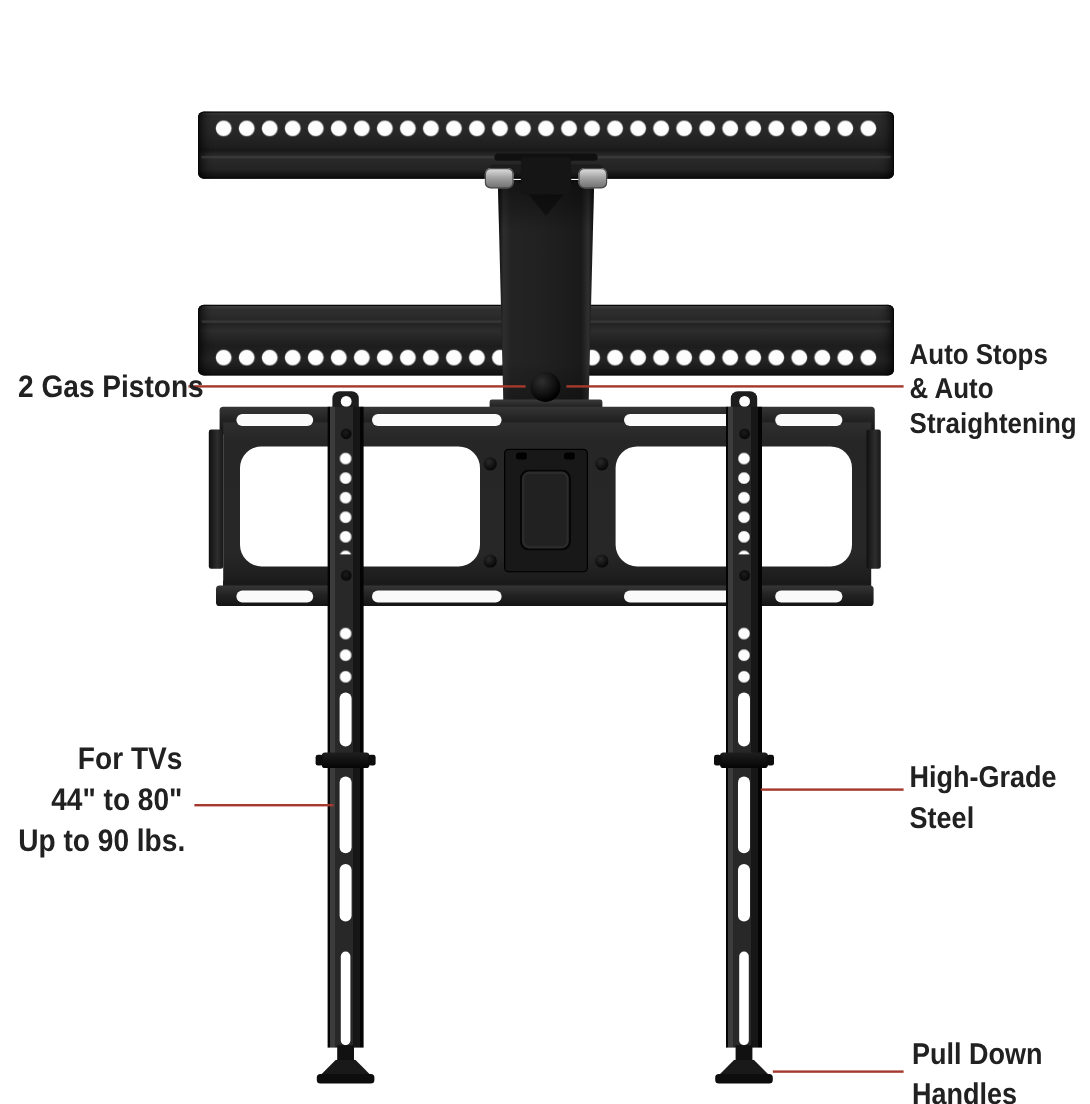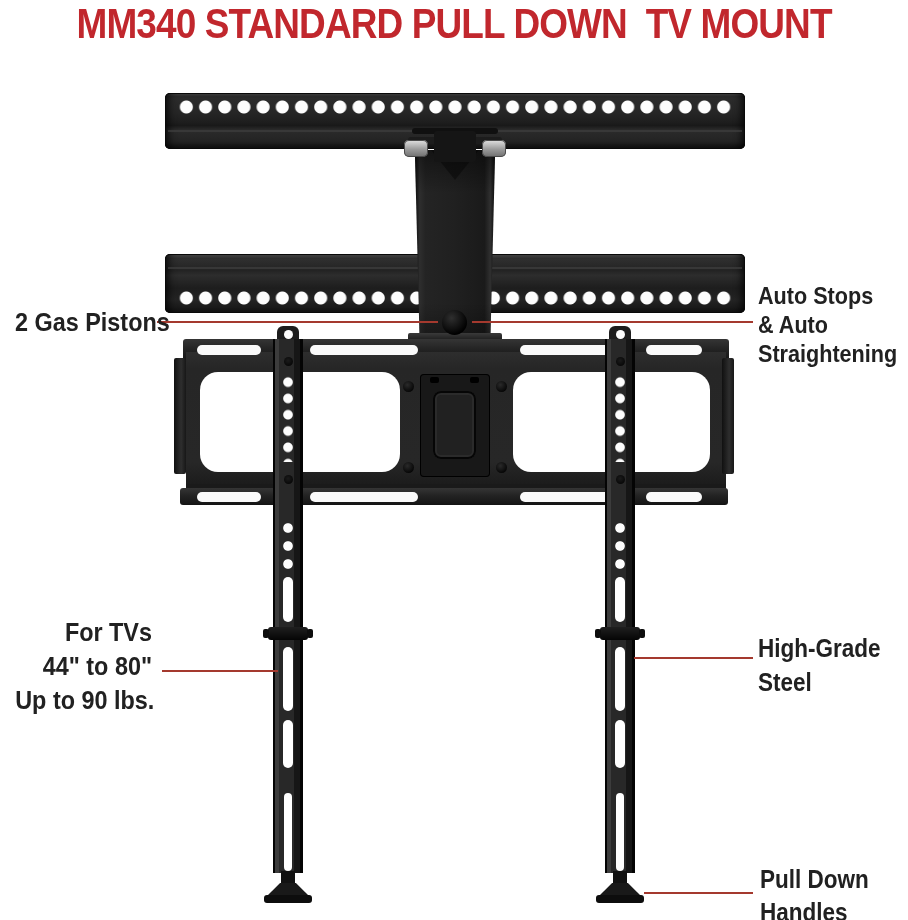--- a/index.html
+++ b/index.html
@@ -104,21 +104,20 @@
   .arm .stem { position:absolute; left:8px; top:545px; width:14px; height:15px; background:#111; }
   .arm .flare { position:absolute; left:-7px; top:557px; width:44px; height:14px; background:#191919;
     clip-path:polygon(32% 0, 68% 0, 100% 100%, 0 100%); }
   .arm .base { position:absolute; left:-9px; top:569px; width:48px; height:8px; background:#0d0d0d; border-radius:3px; }
 </style>
 </head>
 <body>
 
 <div id="stage">
 
-  <div class="title"><span>MM340 STANDARD PULL DOWN  TV MOUNT</span></div>
 
   <div class="bar bar1">
     <div class="holes"></div>
     <div class="bar-line" style="top:37px;"></div>
   </div>
 
   <div class="bar bar2">
     <div class="holes"></div>
     <div class="bar-line" style="top:13px;"></div>
   </div>

